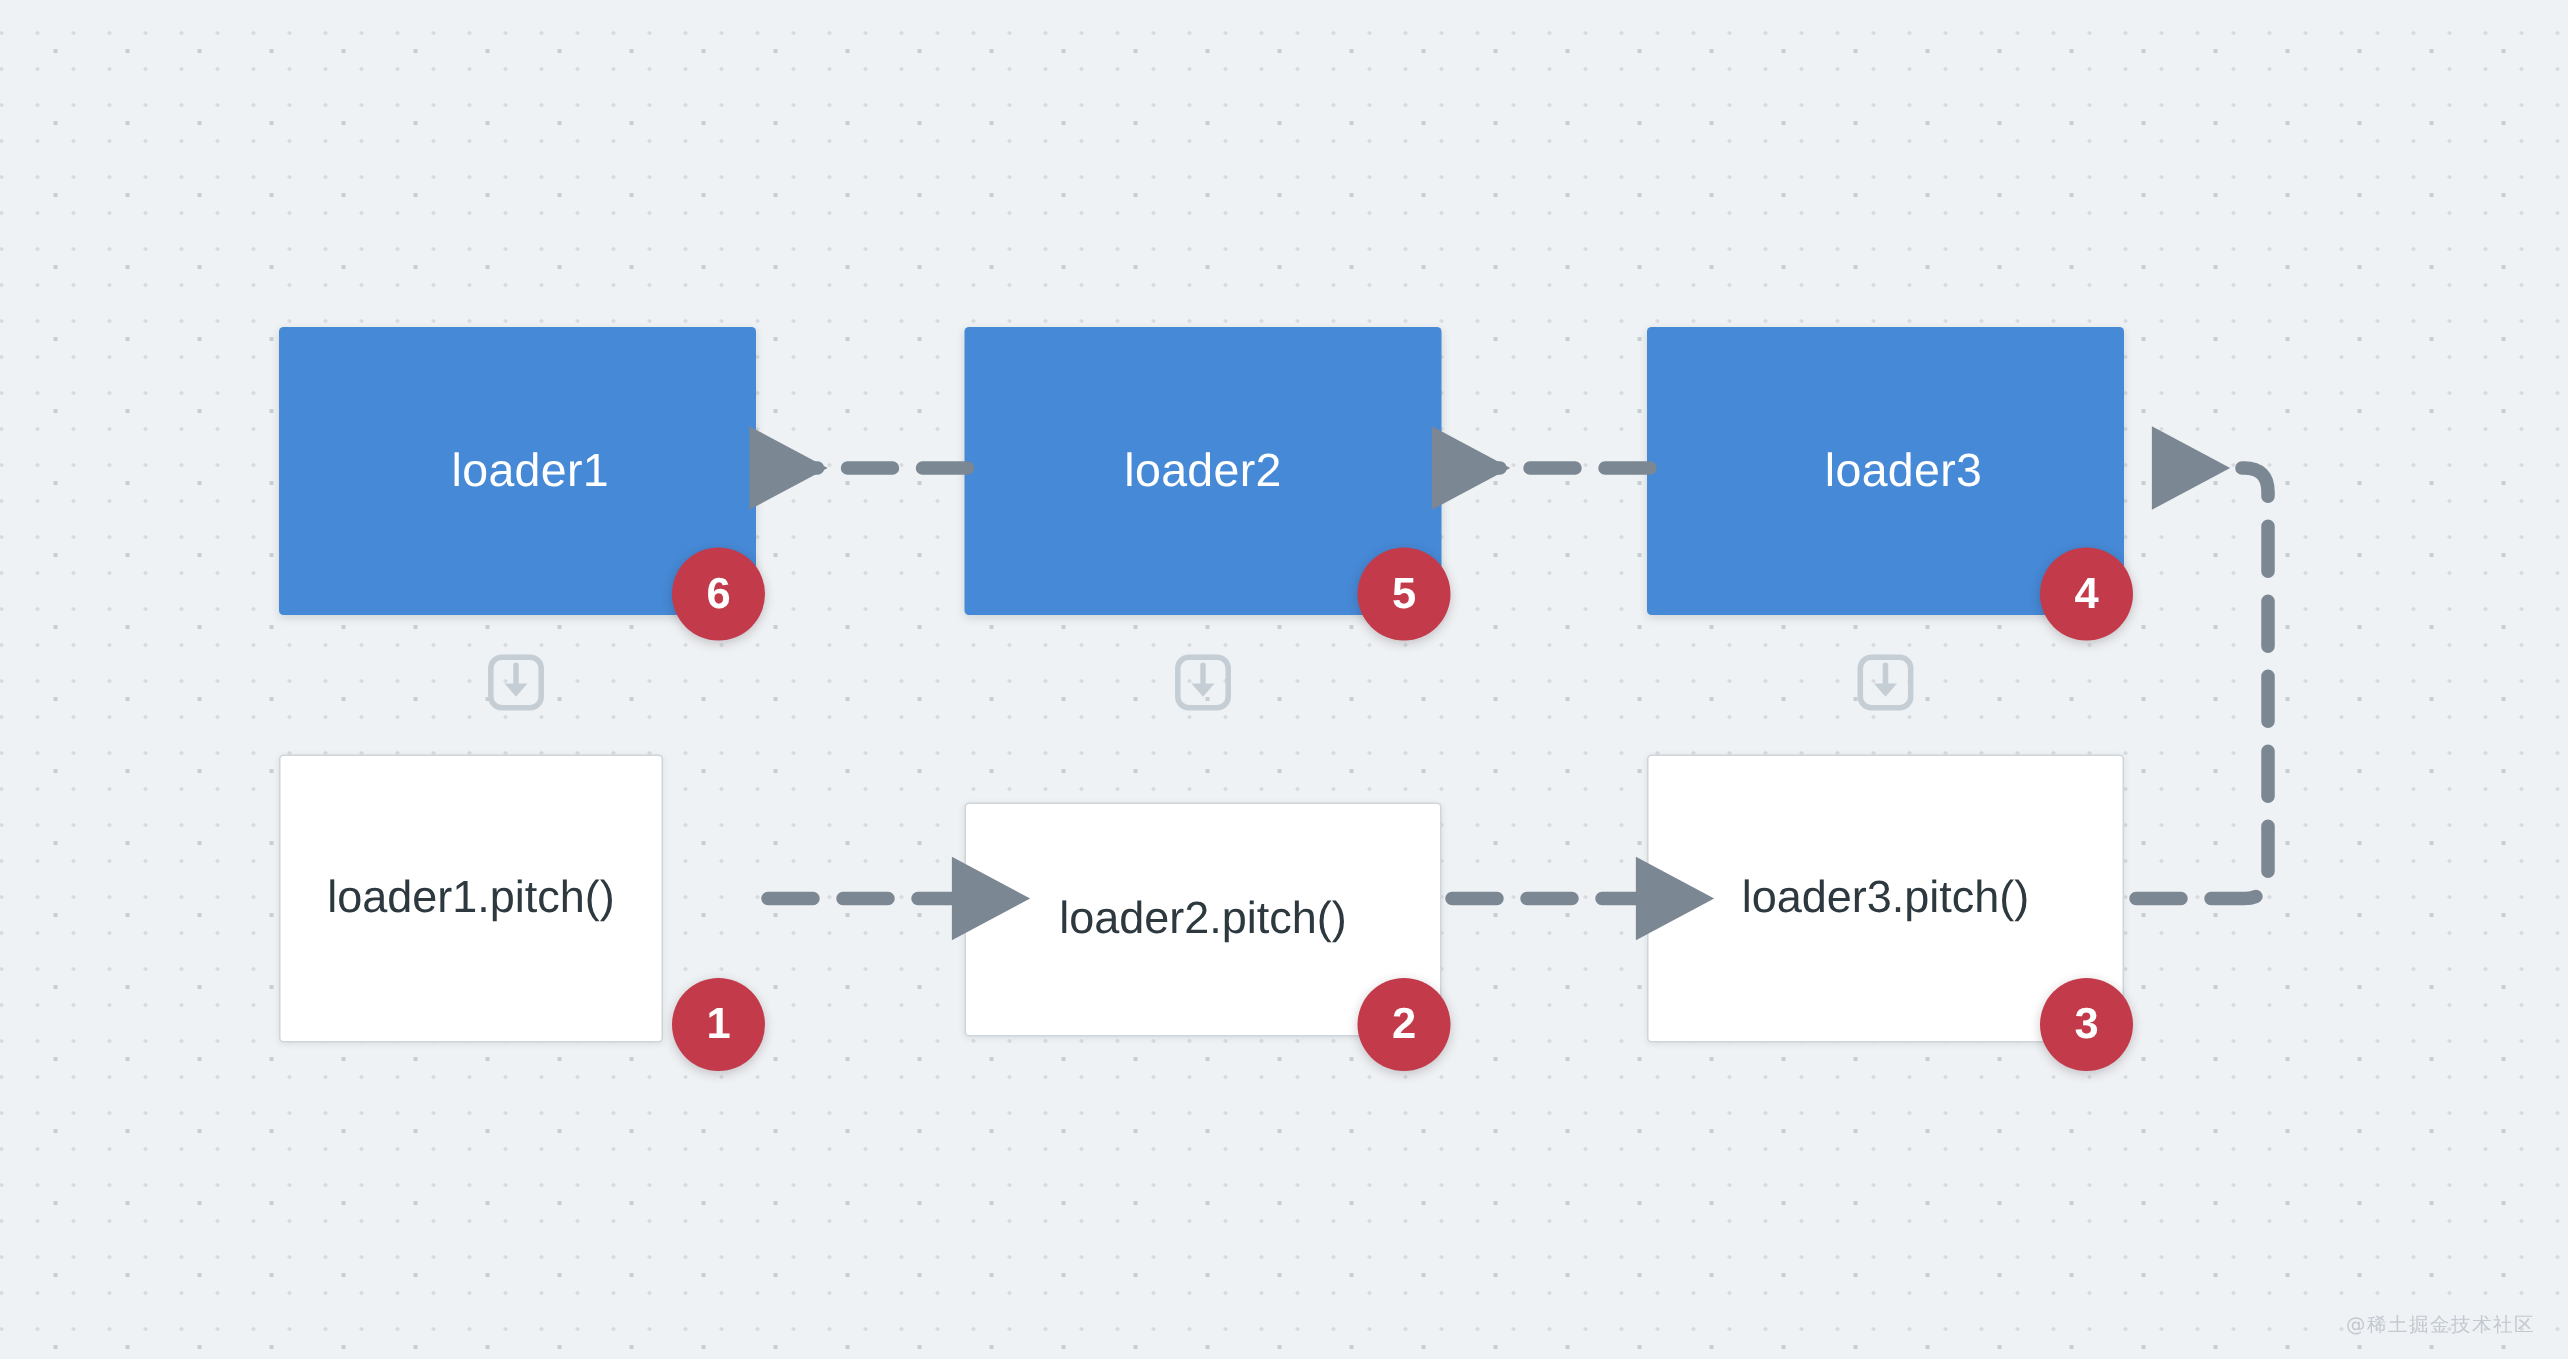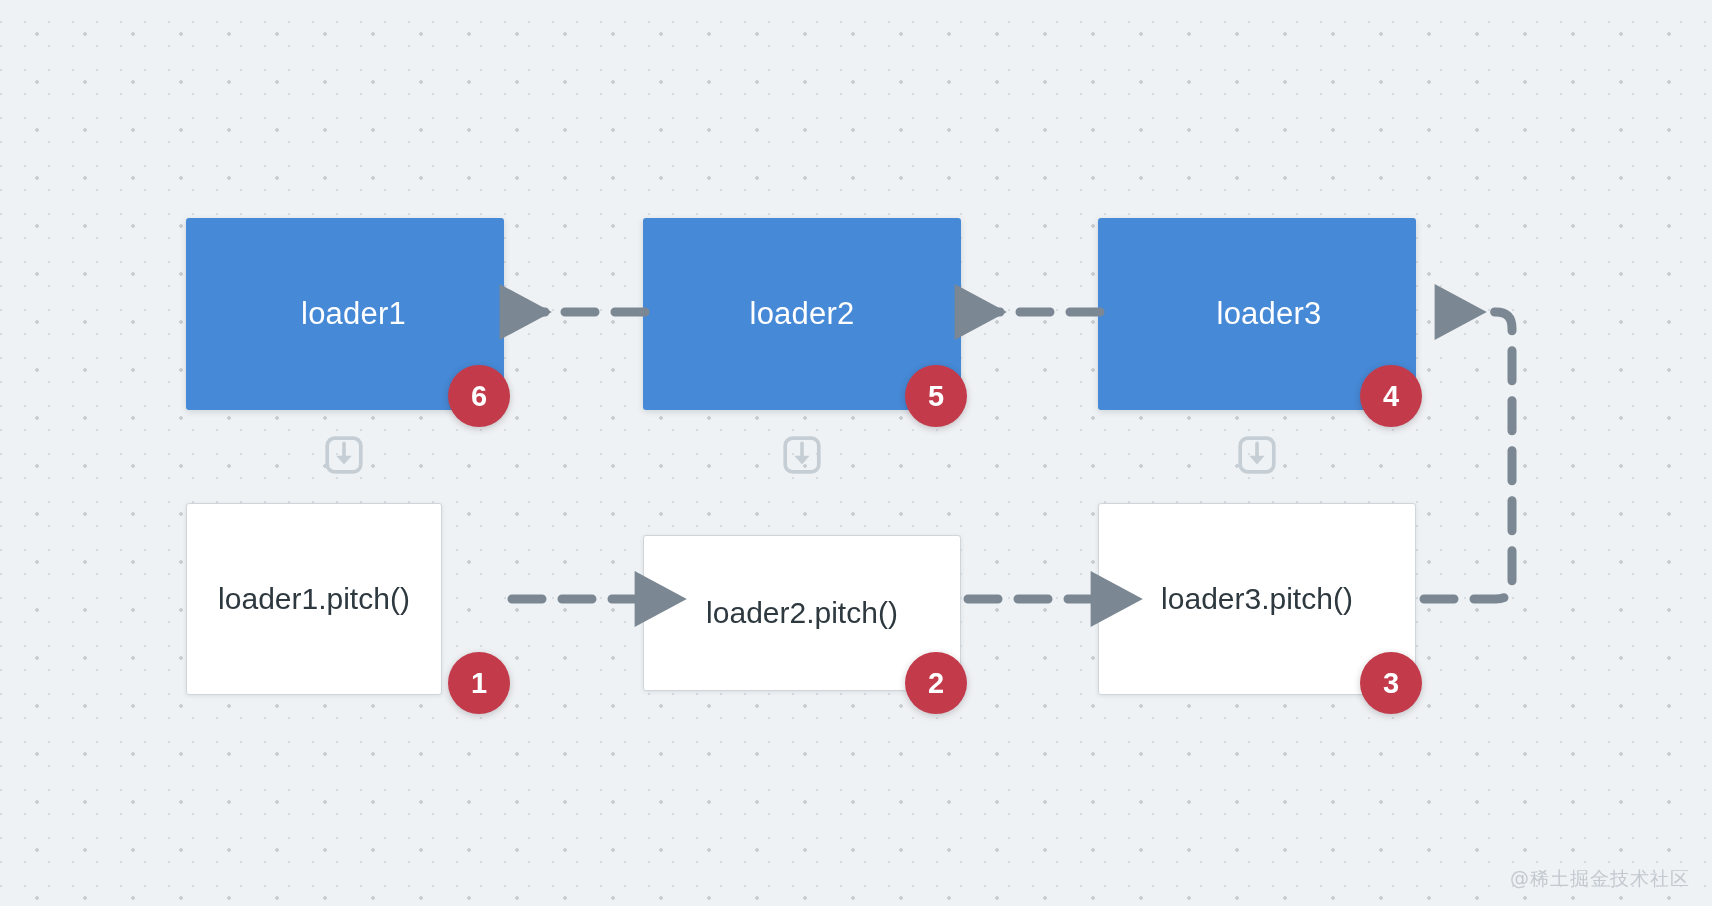--- a/index.html
+++ b/index.html
@@ -86,21 +86,21 @@
     width: 42px;
     height: 42px;
     z-index: 2;
   }
 
   
   #watermark {
     position: absolute;
     right: 22px;
     bottom: 14px;
-    font-size: 19px;
+    font-size: 13px;
     color: #c3c9d0;
     letter-spacing: 1px;
     font-family: "DejaVu Sans", sans-serif;
     white-space: nowrap;
     margin-left: 36px;
   }
 </style>
 </head>
 <body>
 

